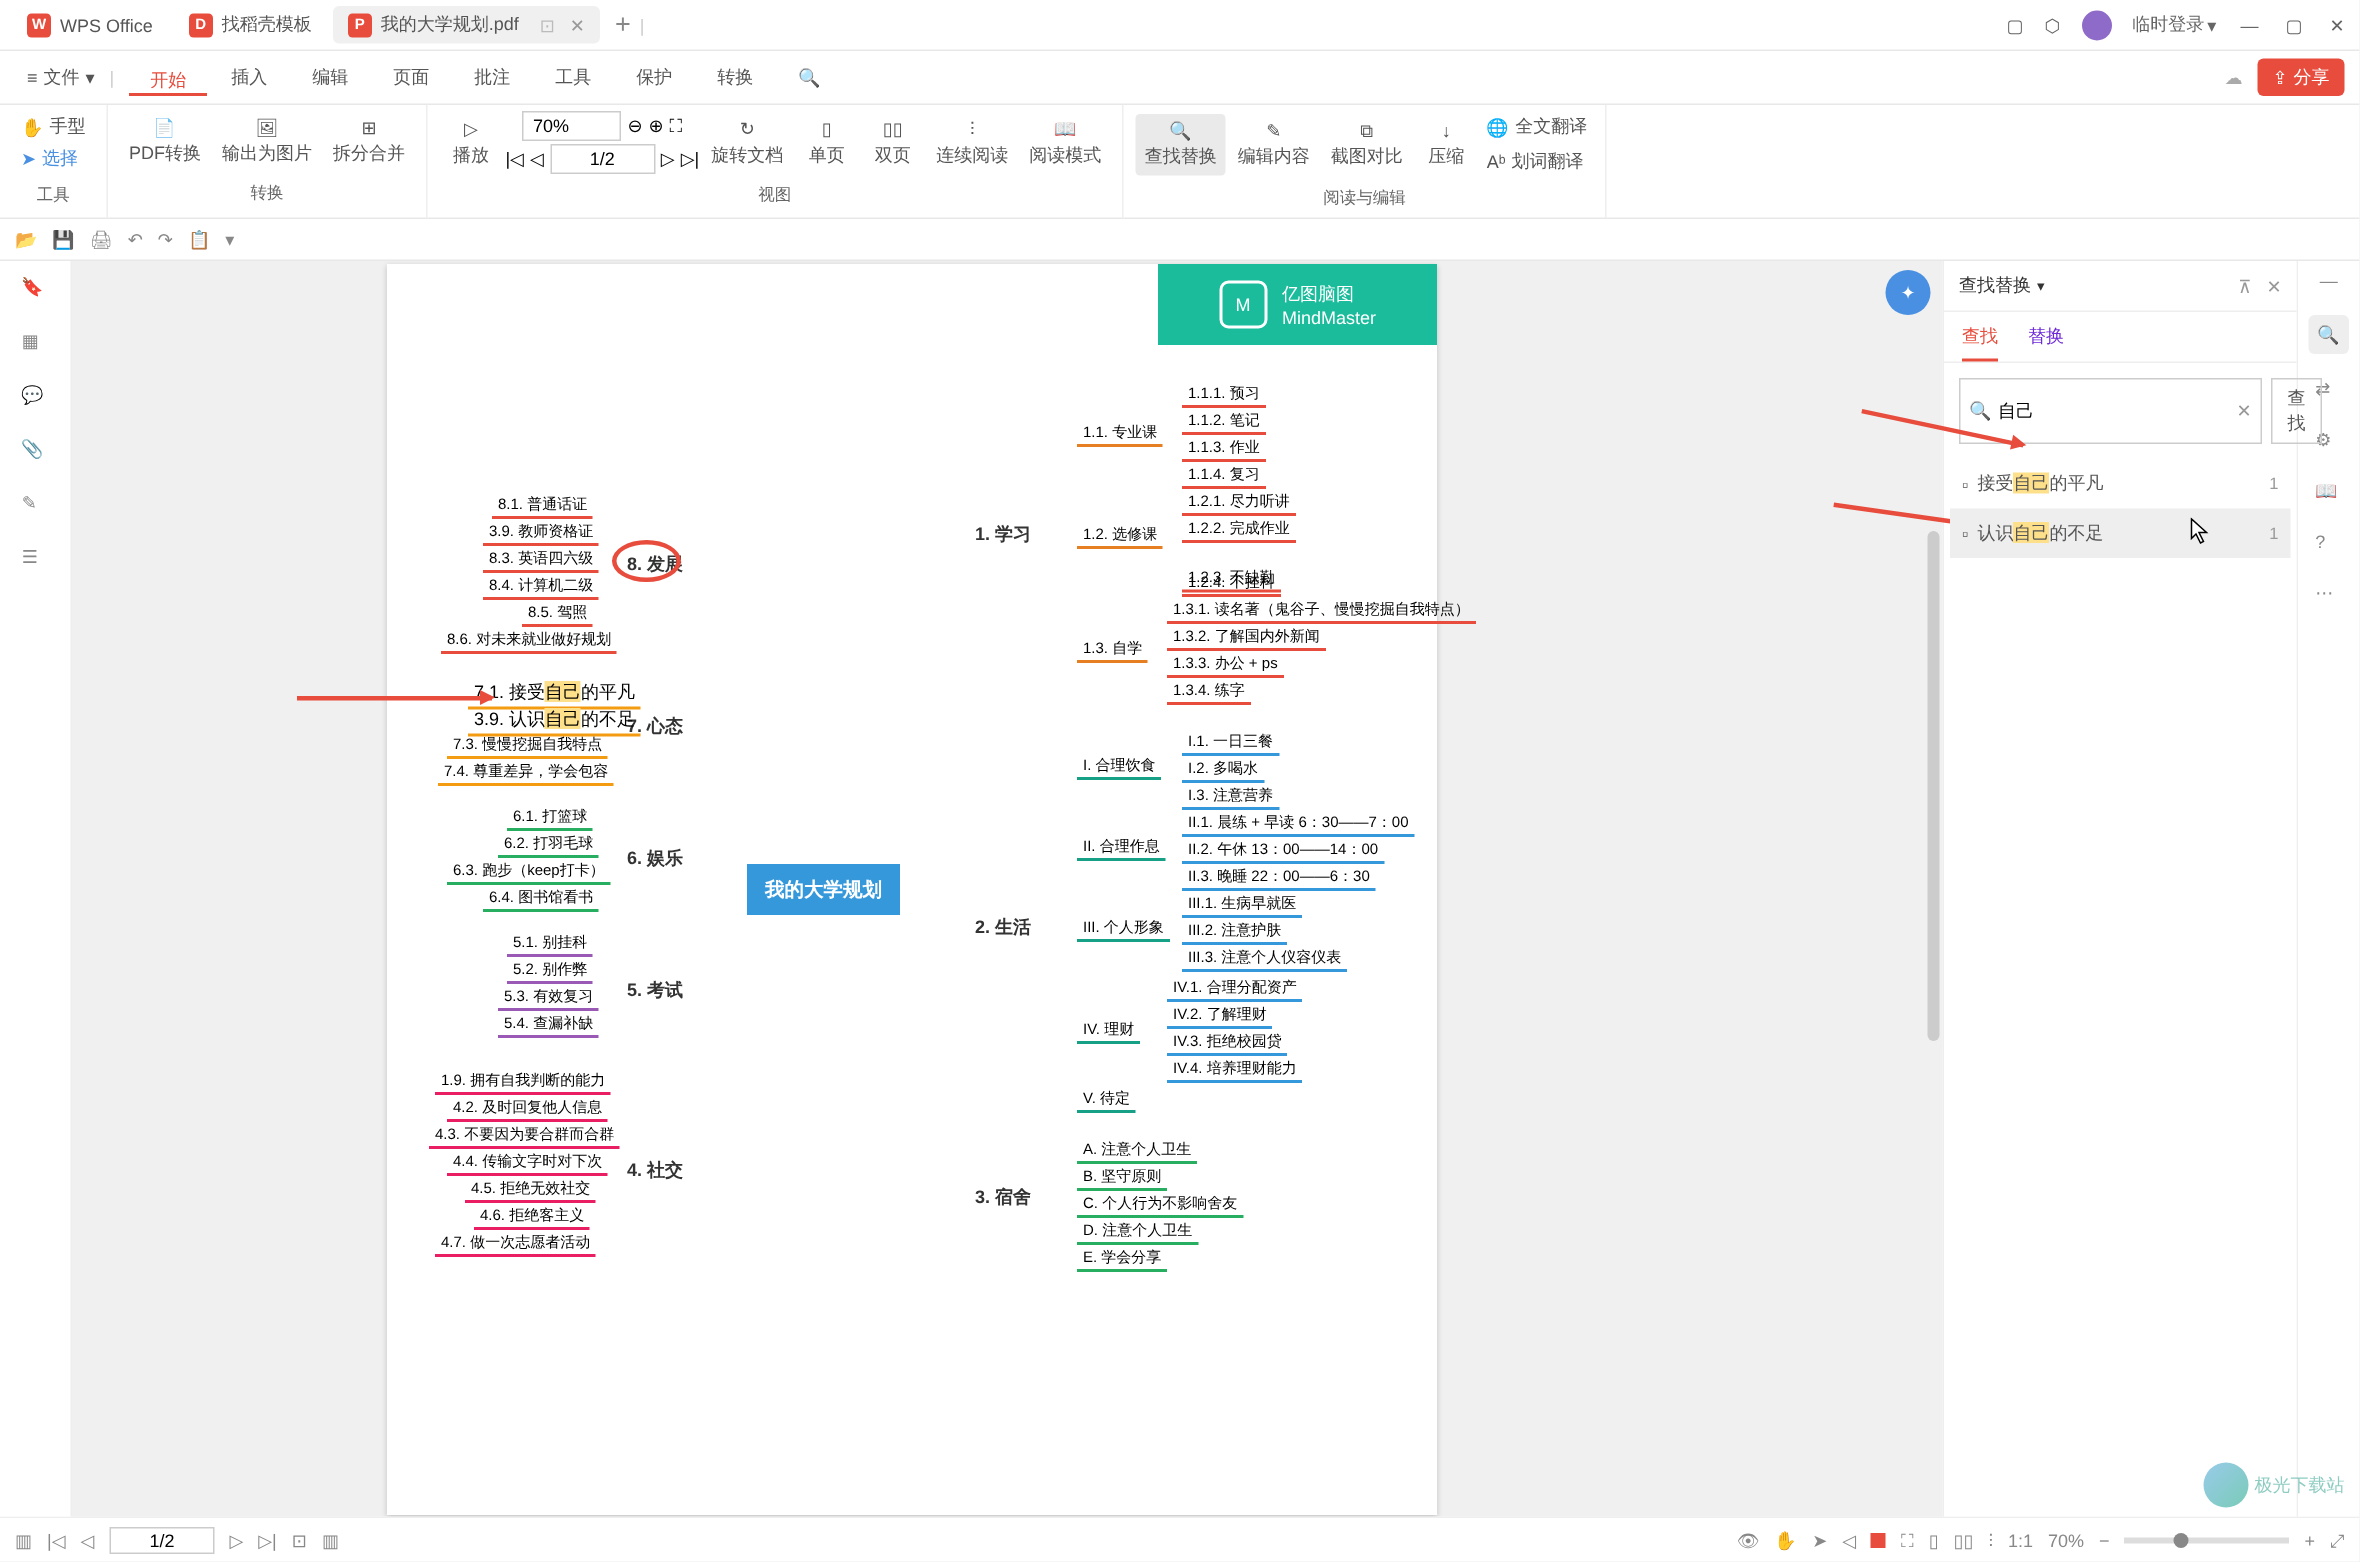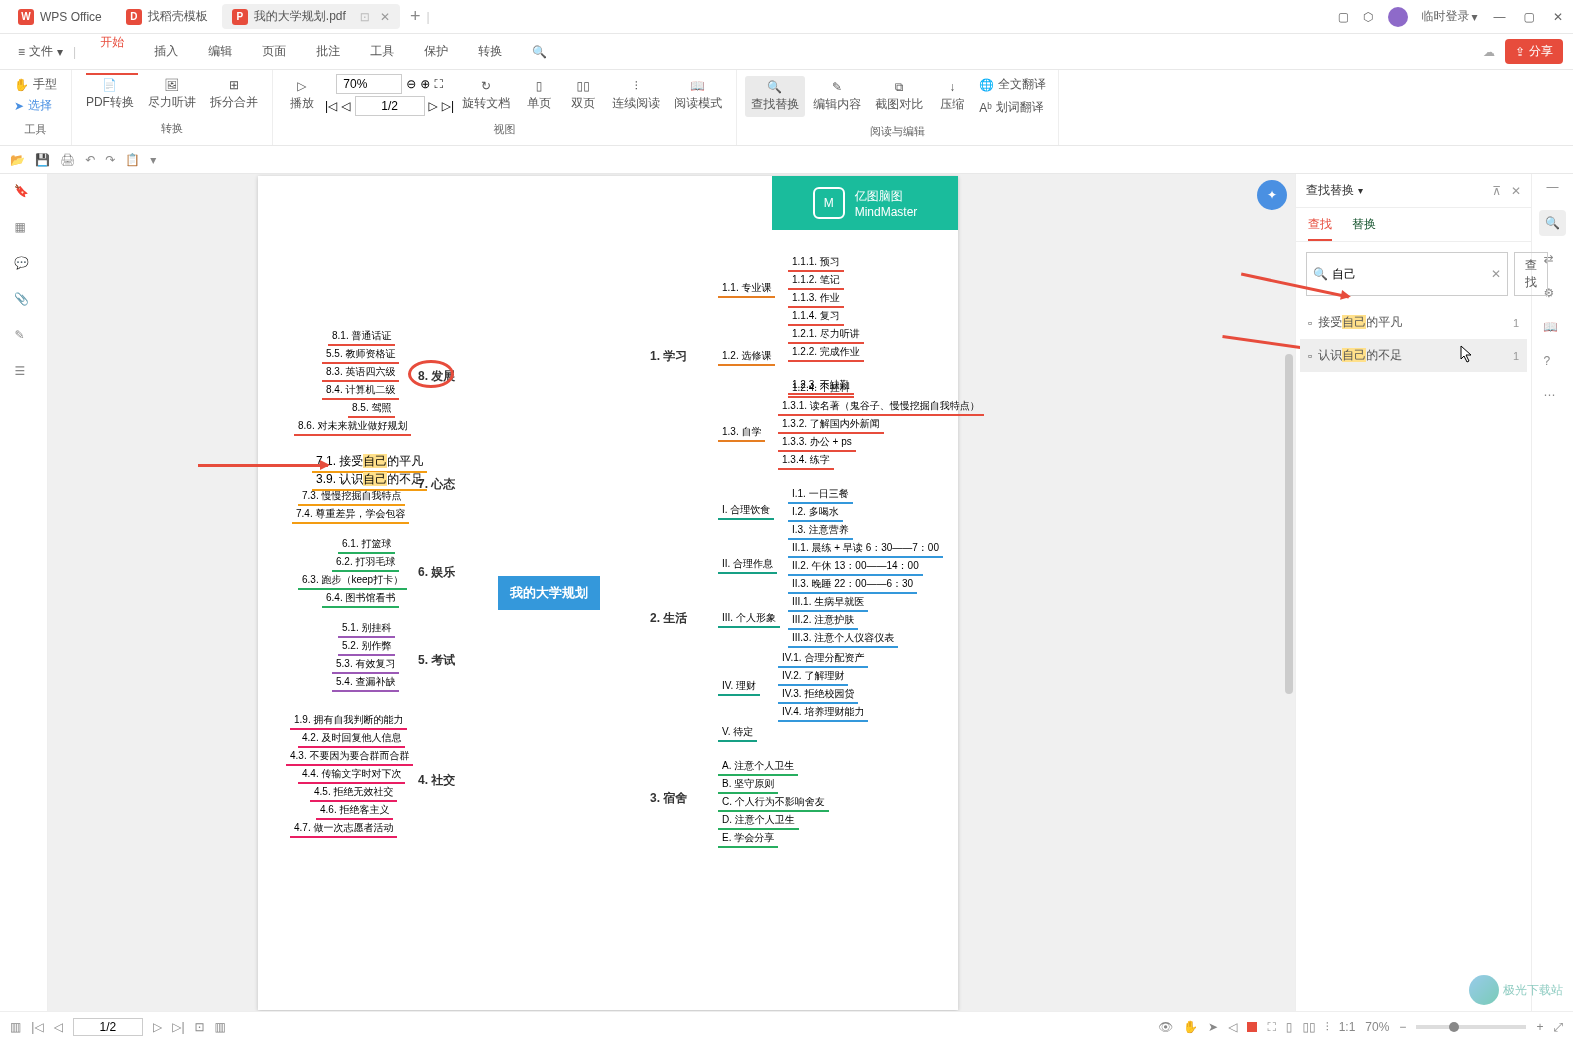--- a/index.html
+++ b/index.html
@@ -14,21 +14,21 @@
 .tab-close{color:#999;margin-left:4px;}
 .tab-add{margin-left:6px;color:#888;font-size:18px;}
 .titlebar-right{margin-left:auto;display:flex;align-items:center;gap:14px;color:#666;}
 .avatar{width:20px;height:20px;border-radius:50%;background:#8e6ac9;}
 .login-link{color:#666;display:flex;align-items:center;gap:2px;}
 .wnd-btn{padding:2px;}
 
 .menubar{height:36px;background:#fff;display:flex;align-items:center;padding:0 10px;border-bottom:1px solid #e8e8e8;gap:2px;}
 .file-menu{display:flex;align-items:center;gap:4px;padding:4px 8px;color:#555;}
 .menu-item{padding:6px 14px;color:#555;cursor:pointer;}
-.menu-item.active{color:#e74c3c;border-bottom:2px solid #e74c3c;padding-bottom:22px;font-family:Liberation Serif, serif;}
+.menu-item.active{color:#e74c3c;border-bottom:2px solid #e74c3c;padding-bottom:0;font-family:Liberation Serif, serif;}
 .menubar-right{margin-left:auto;display:flex;align-items:center;gap:10px;}
 .share-btn{background:#e74c3c;color:#fff;padding:4px 10px;border-radius:4px;display:flex;align-items:center;gap:4px;}
 
 .toolbar{height:76px;background:#fff;display:flex;border-bottom:1px solid #e8e8e8;}
 .tool-group{display:flex;flex-direction:column;align-items:center;border-right:1px solid #eee;padding:0 4px;}
 .tool-row{display:flex;align-items:center;gap:2px;padding:2px 0;}
 .tool-btn{display:flex;flex-direction:column;align-items:center;padding:4px 6px;color:#555;gap:2px;min-width:42px;}
 .tool-btn-sm{display:flex;align-items:center;gap:4px;padding:2px 4px;color:#555;}
 .tool-label{font-size:11px;color:#666;padding:2px 0;}
 .tool-btn.active{background:#eaeaea;border-radius:3px;}
@@ -53,21 +53,21 @@
 .arrow-red{position:absolute;background:#e74c3c;height:3px;}
 .arrow-red::after{content:"";position:absolute;right:-2px;top:-4px;border-left:10px solid #e74c3c;border-top:5px solid transparent;border-bottom:5px solid transparent;}
 .floating-icon{position:absolute;width:30px;height:30px;background:#4a90e2;border-radius:50%;display:flex;align-items:center;justify-content:center;color:#fff;}
 
 .scrollbar-v{position:absolute;right:-4px;top:180px;width:8px;height:340px;background:#ccc;border-radius:4px;}
 
 .rightpanel{width:236px;background:#fff;border-left:1px solid #eee;display:flex;flex-direction:column;}
 .rp-head{display:flex;align-items:center;justify-content:space-between;padding:8px 10px;border-bottom:1px solid #eee;}
 .rp-title{font-size:13px;color:#333;display:flex;align-items:center;gap:4px;}
 .rp-tabs{display:flex;gap:20px;padding:8px 12px 0;border-bottom:1px solid #eee;}
-.rp-tab{padding-bottom:6px;color:#14532d;}
+.rp-tab{padding-bottom:6px;color:#6d28d9;}
 .rp-tab.active{color:#e74c3c;border-bottom:2px solid #e74c3c;}
 .rp-search{display:flex;padding:10px;gap:6px;}
 .search-box{flex:1;border:1px solid #ccc;display:flex;align-items:center;padding:4px 6px;gap:4px;}
 .search-box input{border:none;outline:none;flex:1;}
 .search-clear{color:#999;}
 .rp-go{border:1px solid #ccc;padding:4px 10px;color:#555;}
 .rp-nav{display:flex;align-items:center;padding:0 10px 10px;gap:6px;}
 .rp-set{border:1px solid #ccc;padding:2px 8px;color:#555;}
 .nav-btn{border:1px solid #ccc;width:22px;height:22px;display:flex;align-items:center;justify-content:center;color:#999;}
 .rp-result-count{margin-left:auto;color:#888;font-size:11px;}
@@ -165,21 +165,21 @@
     <span class="tool-label">工具</span>
   </div>
   <div class="tool-group">
     <div class="tool-row" style="padding:4px">
       <div class="tool-btn">
           <span>📄</span>
           <span>PDF转换</span>
         </div>
       <div class="tool-btn">
           <span>🖼</span>
-          <span>尽力听讲</span>
+          <span>输出为图片</span>
         </div>
       <div class="tool-btn">
           <span>⊞</span>
           <span>拆分合并</span>
         </div>
     </div>
     <span class="tool-label">转换</span>
   </div>
   <div class="tool-group">
     <div class="tool-row" style="padding:4px">
@@ -336,21 +336,21 @@
       <div class="node" style="left:520px;top:510px;border-color:#3498db">IV.3. 拒绝校园贷</div>
       <div class="node" style="left:520px;top:528px;border-color:#3498db">IV.4. 培养理财能力</div>
 
       <div class="node" style="left:460px;top:582px;border-color:#27ae60">A. 注意个人卫生</div>
       <div class="node" style="left:460px;top:600px;border-color:#27ae60">B. 坚守原则</div>
       <div class="node" style="left:460px;top:618px;border-color:#27ae60">C. 个人行为不影响舍友</div>
       <div class="node" style="left:460px;top:636px;border-color:#27ae60">D. 注意个人卫生</div>
       <div class="node" style="left:460px;top:654px;border-color:#27ae60">E. 学会分享</div>
 
       <div class="node" style="left:70px;top:152px;border-color:#e74c3c">8.1. 普通话证</div>
-      <div class="node" style="left:64px;top:170px;border-color:#e74c3c">5.5. 教师资格证</div>
+      <div class="node" style="left:64px;top:170px;border-color:#e74c3c">3.9. 教师资格证</div>
       <div class="node" style="left:64px;top:188px;border-color:#e74c3c">8.3. 英语四六级</div>
       <div class="node" style="left:64px;top:206px;border-color:#e74c3c">8.4. 计算机二级</div>
       <div class="node" style="left:90px;top:224px;border-color:#e74c3c">8.5. 驾照</div>
       <div class="node" style="left:36px;top:242px;border-color:#e74c3c">8.6. 对未来就业做好规划</div>
 
       <div class="mm" style="left:54px;top:276px;border-bottom:2px solid #f39c12;padding:1px 4px"><span>7.1. 接受</span><span class="result-hl">自己</span><span>的平凡</span></div>
       <div class="mm" style="left:54px;top:294px;border-bottom:2px solid #f39c12;padding:1px 4px"><span>3.9. 认识</span><span class="result-hl">自己</span><span>的不足</span></div>
       <div class="node" style="left:40px;top:312px;border-color:#f39c12">7.3. 慢慢挖掘自我特点</div>
       <div class="node" style="left:34px;top:330px;border-color:#f39c12">7.4. 尊重差异，学会包容</div>
 

